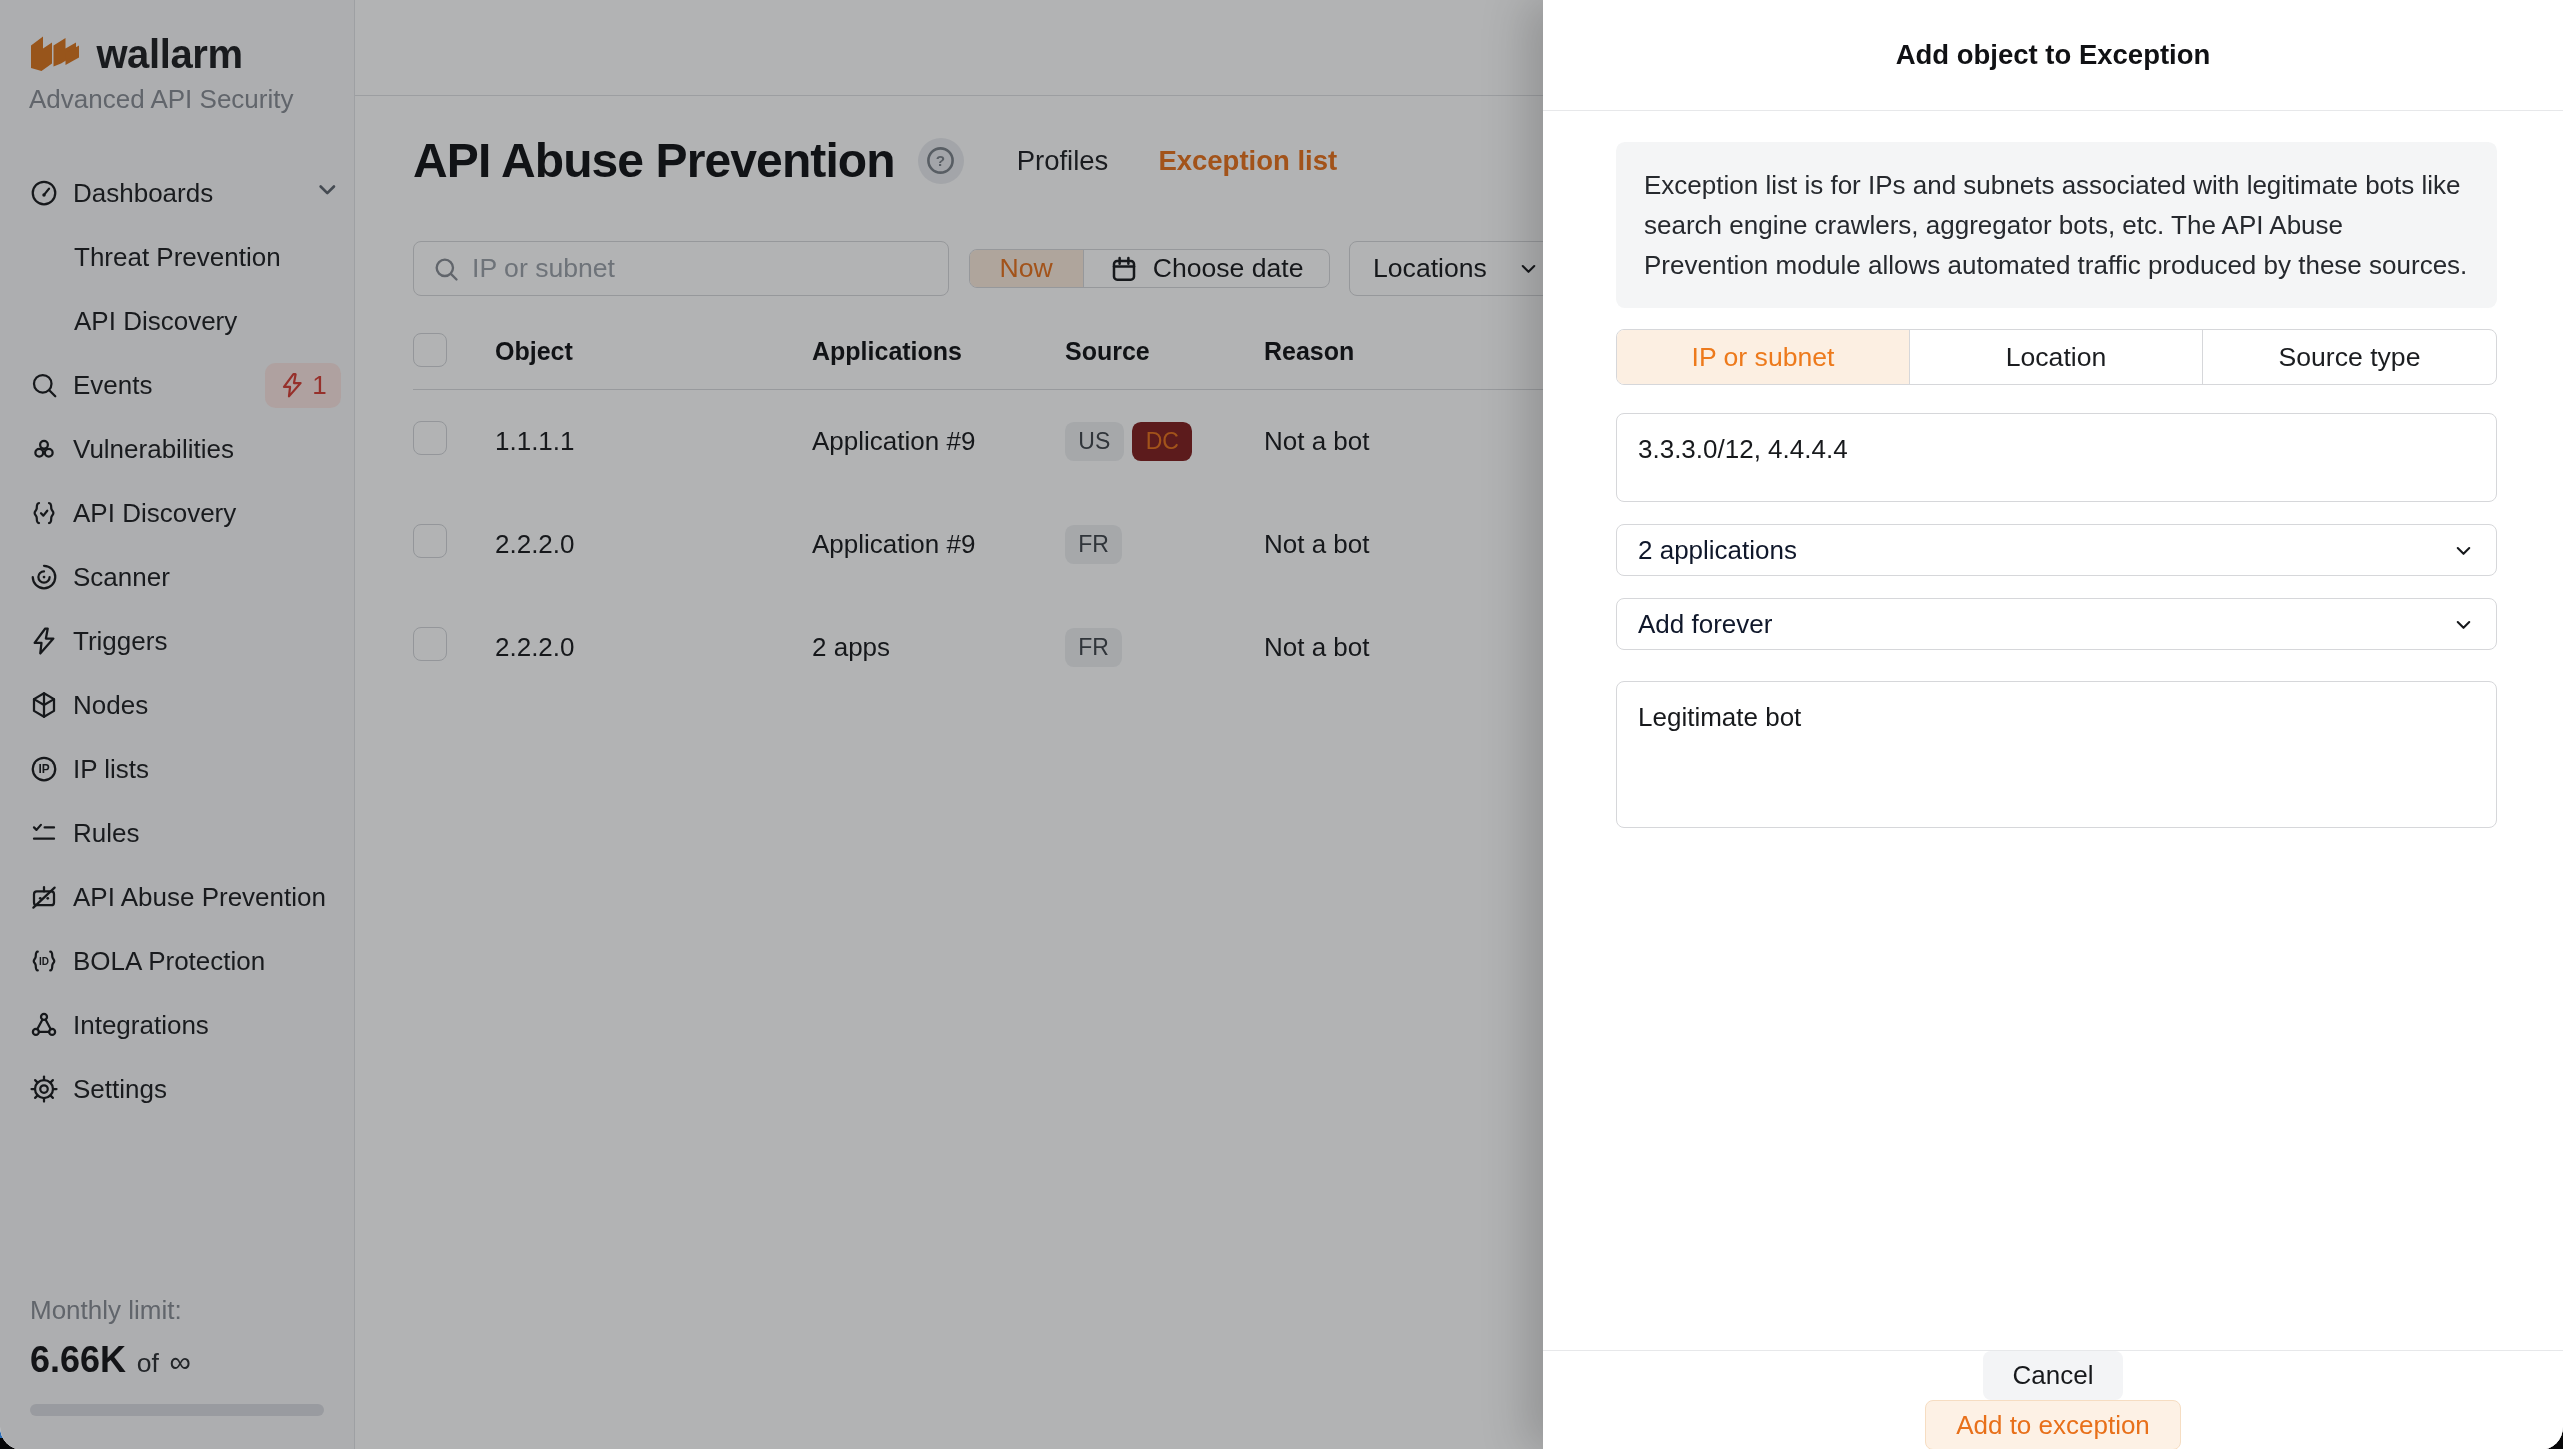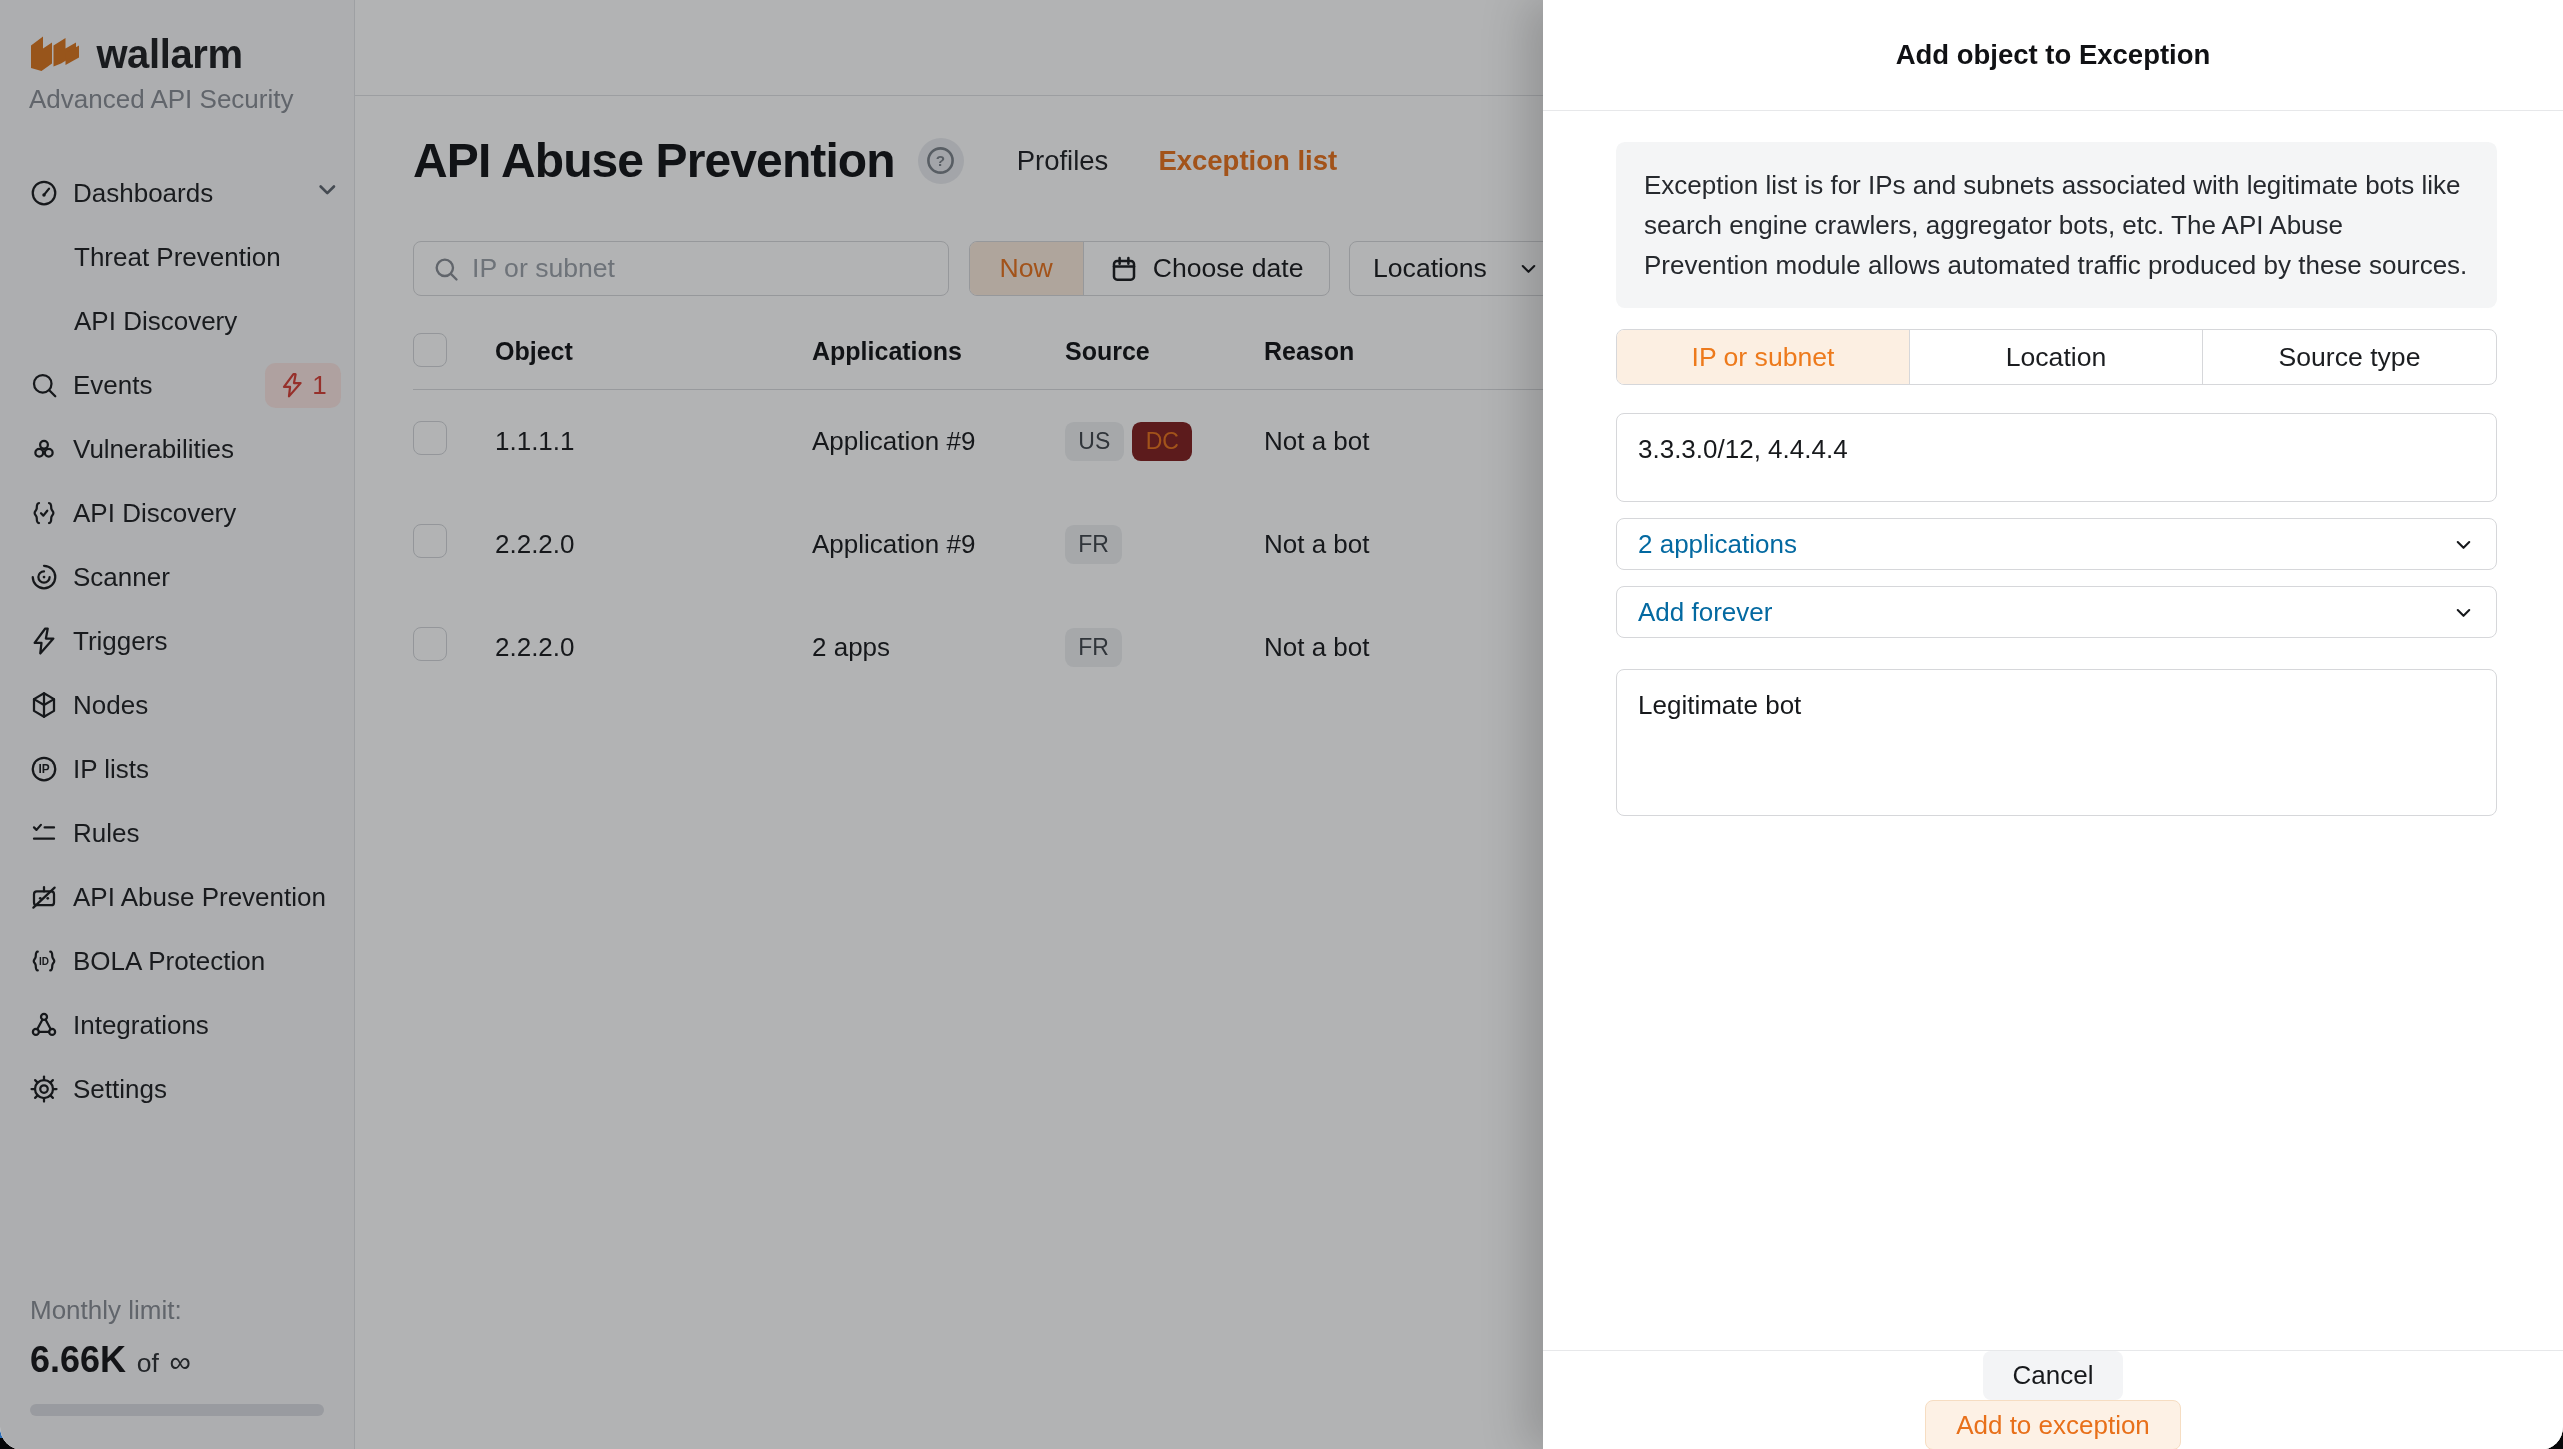--- a/index.html
+++ b/index.html
@@ -72,21 +72,21 @@
   
   .filters { margin-top:53px; display:flex; align-items:center; }
   .search-box {
     width:536px; height:55px; border:1.3px solid #d6d7da; border-radius:8px;
     display:flex; align-items:center; padding:0 17.7px; gap:12.4px; background:#fff;
   }
   .search-box svg { width:28px; height:28px; stroke:#868b93; stroke-width:2; fill:none; stroke-linecap:round; }
   .search-box input { border:none; outline:none; font-size:26.6px; flex:1; color:#1b1d20; font-family:"Liberation Sans",sans-serif; background:transparent; }
   .search-box input::placeholder { color:#9aa0a8; }
   .date-group {
-    margin-left:19.5px; height:55px; border:1.3px solid #d6d7da; border-radius:8px;
+    margin-left:19.5px; height:39px; border:1.3px solid #d6d7da; border-radius:8px;
     display:flex; align-items:stretch; overflow:hidden; background:#fff;
   }
   .seg-now {
     display:flex; align-items:center; padding:0 30px; background:#fbeadb;
     color:#e8701a; font-size:26.6px; border-right:1.3px solid #d6d7da; cursor:pointer;
   }
   .seg-date { display:flex; align-items:center; gap:14px; padding:0 25px; font-size:26.6px; cursor:pointer; }
   .seg-date svg { width:30px; height:30px; stroke:#17191c; stroke-width:2; fill:none; stroke-linecap:round; stroke-linejoin:round; }
   .btn-plain {
     margin-left:19.5px; height:55px; border:1.3px solid #d6d7da; border-radius:8px;
@@ -126,23 +126,23 @@
   .seg-tab:last-child { border-right:none; }
   .seg-tab.active { background:#fcefe2; color:#ed7a1c; }
   .field-textarea {
     margin-top:28px; width:100%; border:1.3px solid #d6d7da; border-radius:8px;
     font-size:26px; color:#17191c; padding:19.5px 21px; resize:none; outline:none;
     font-family:"Liberation Sans",sans-serif; background:#fff; display:block;
   }
   .ta-ip { height:89px; }
   .ta-reason { height:147px; margin-top:31px; }
   .field-select {
-    margin-top:16px; height:52px; border:1.3px solid #d6d7da; border-radius:8px;
+    margin-top:22px; height:52px; border:1.3px solid #d6d7da; border-radius:8px;
     display:flex; align-items:center; justify-content:space-between; padding:0 21px;
-    font-size:26px; color:#0369a1; cursor:pointer; background:#fff;
+    font-size:26px; color:#0f172a; cursor:pointer; background:#fff;
   }
   .field-select svg { width:23px; height:23px; stroke:#17191c; stroke-width:2.2; fill:none; stroke-linecap:round; stroke-linejoin:round; }
   .modal-footer {
     height:100px; min-height:100px; border-top:1.3px solid #e7e8ea;
     display:flex; align-items:center; justify-content:space-between; padding:0 31px;flex-direction:column;
   }
   .btn-cancel {
     height:55px; padding:0 30px; background:#f3f4f6; border:none; border-radius:8px;
     font-size:26px; color:#17191c; cursor:pointer; font-family:"Liberation Sans",sans-serif;
   }

